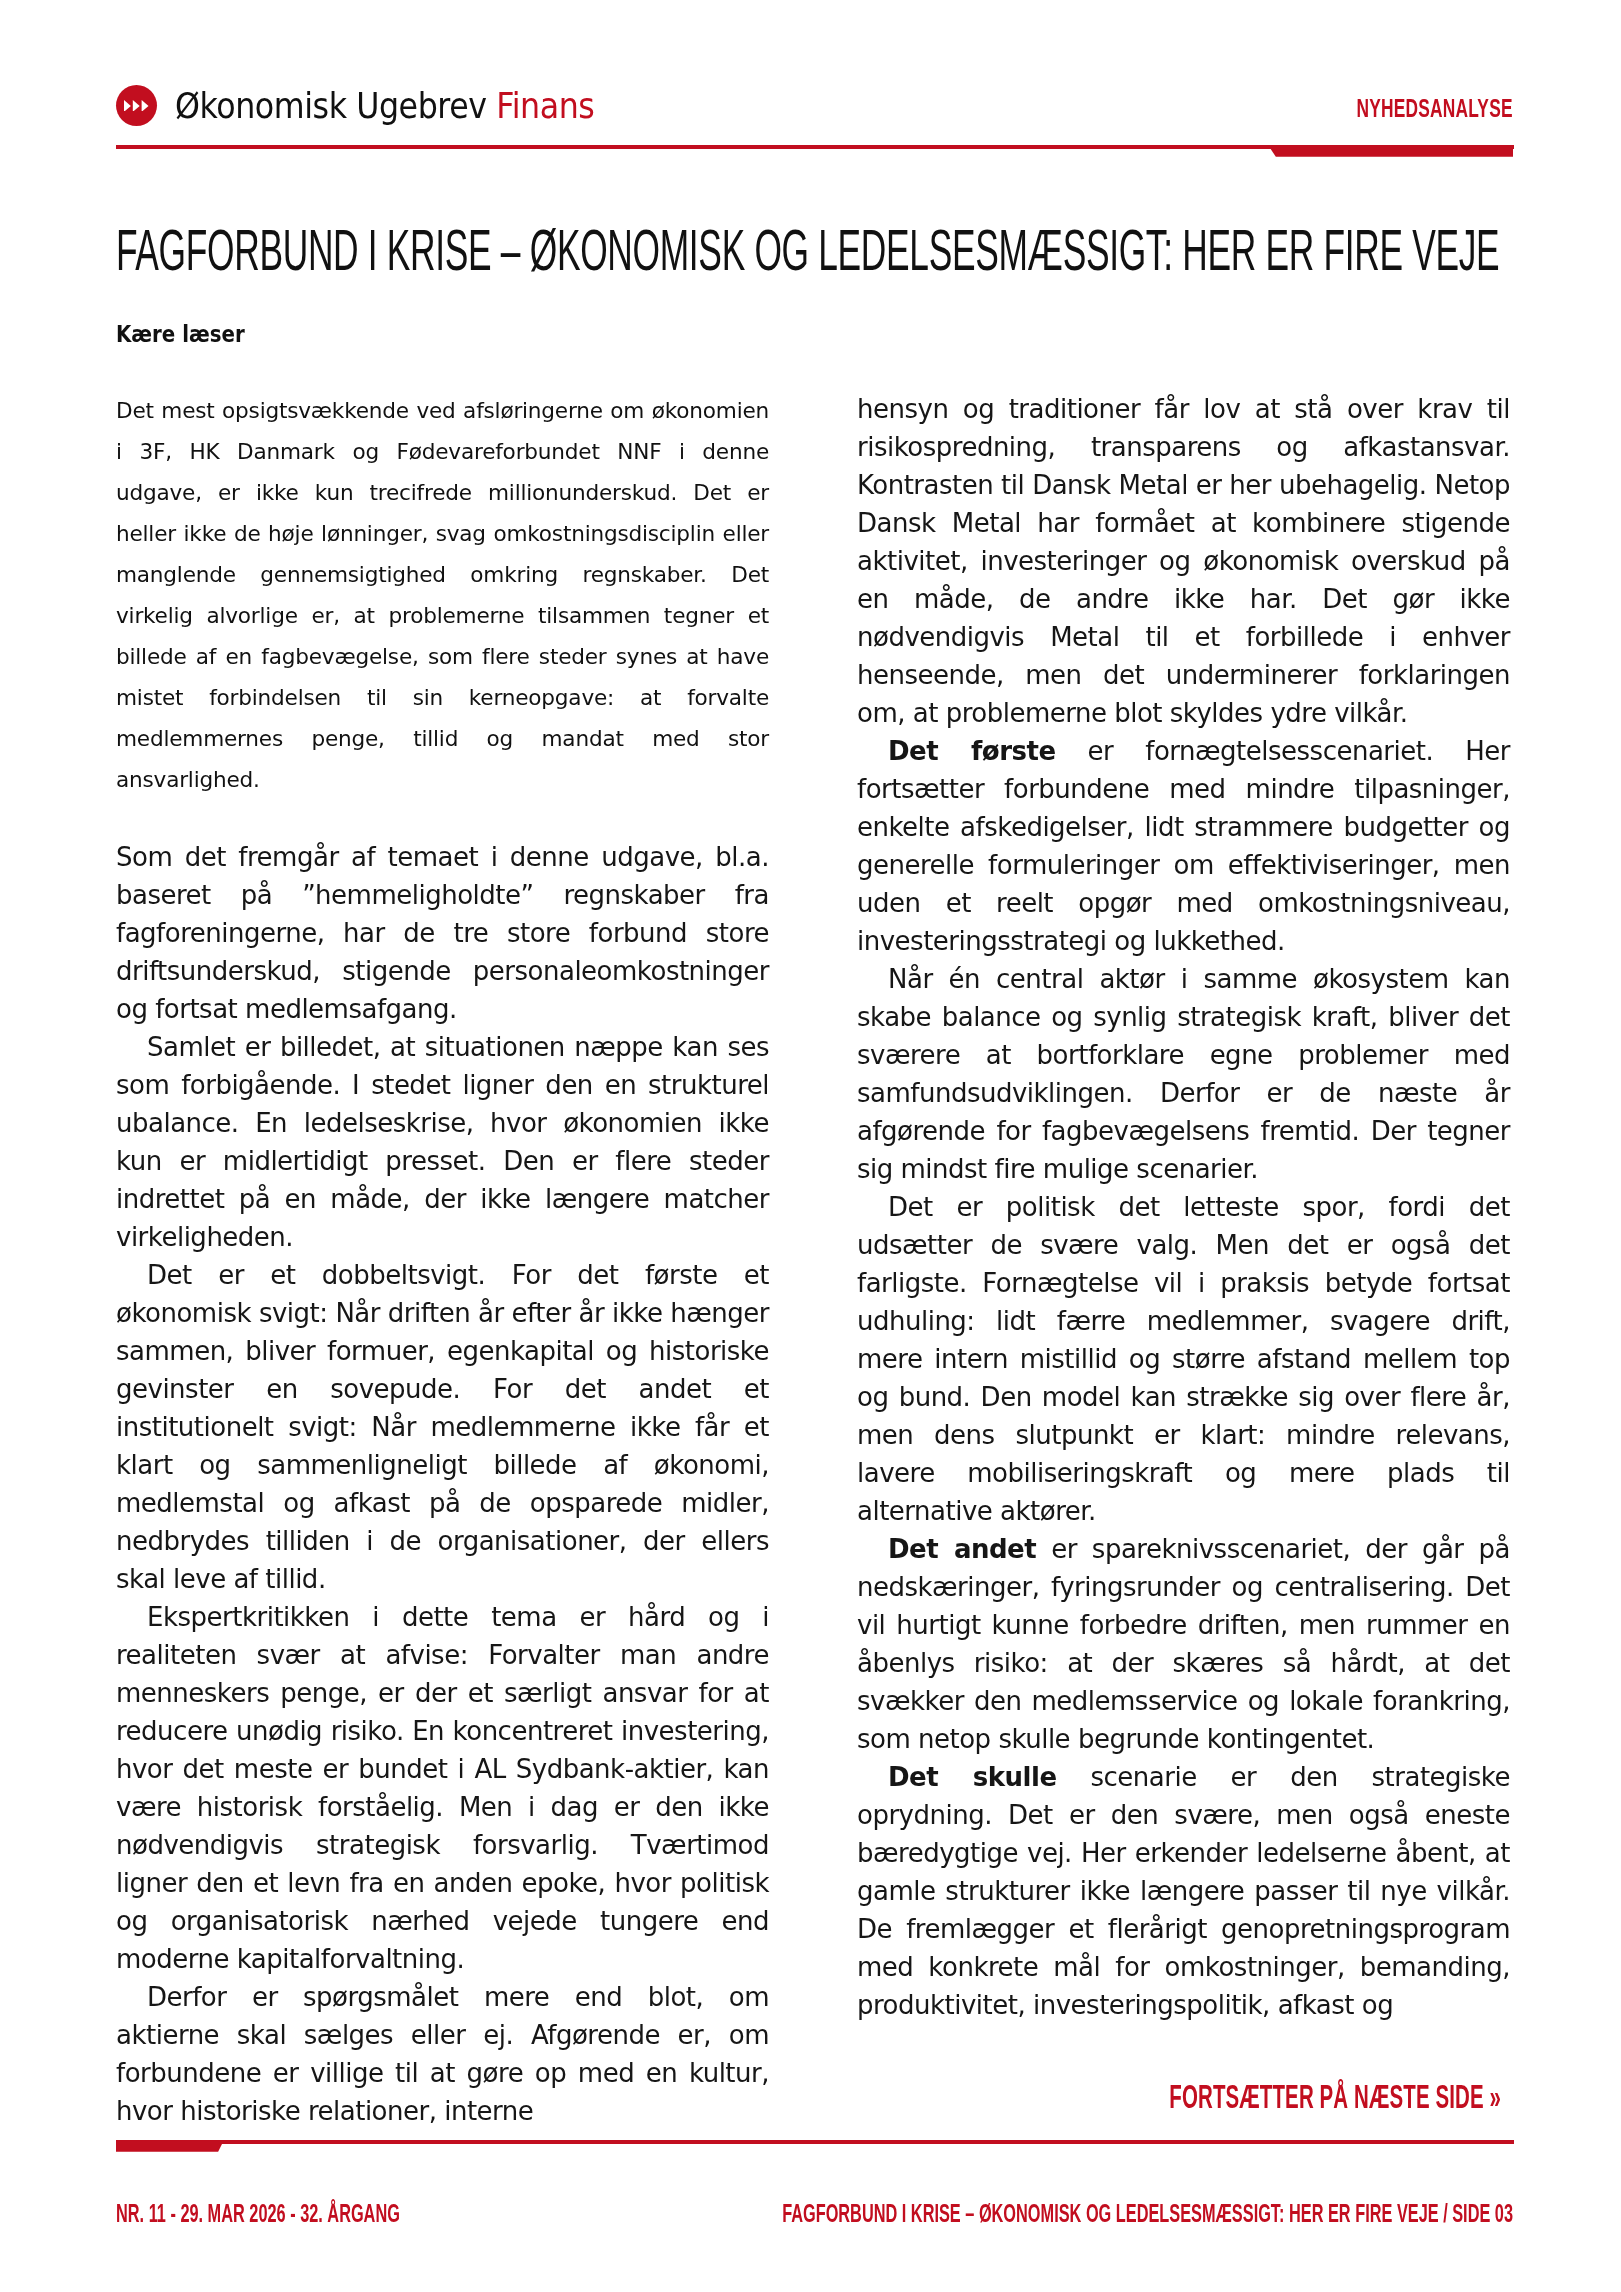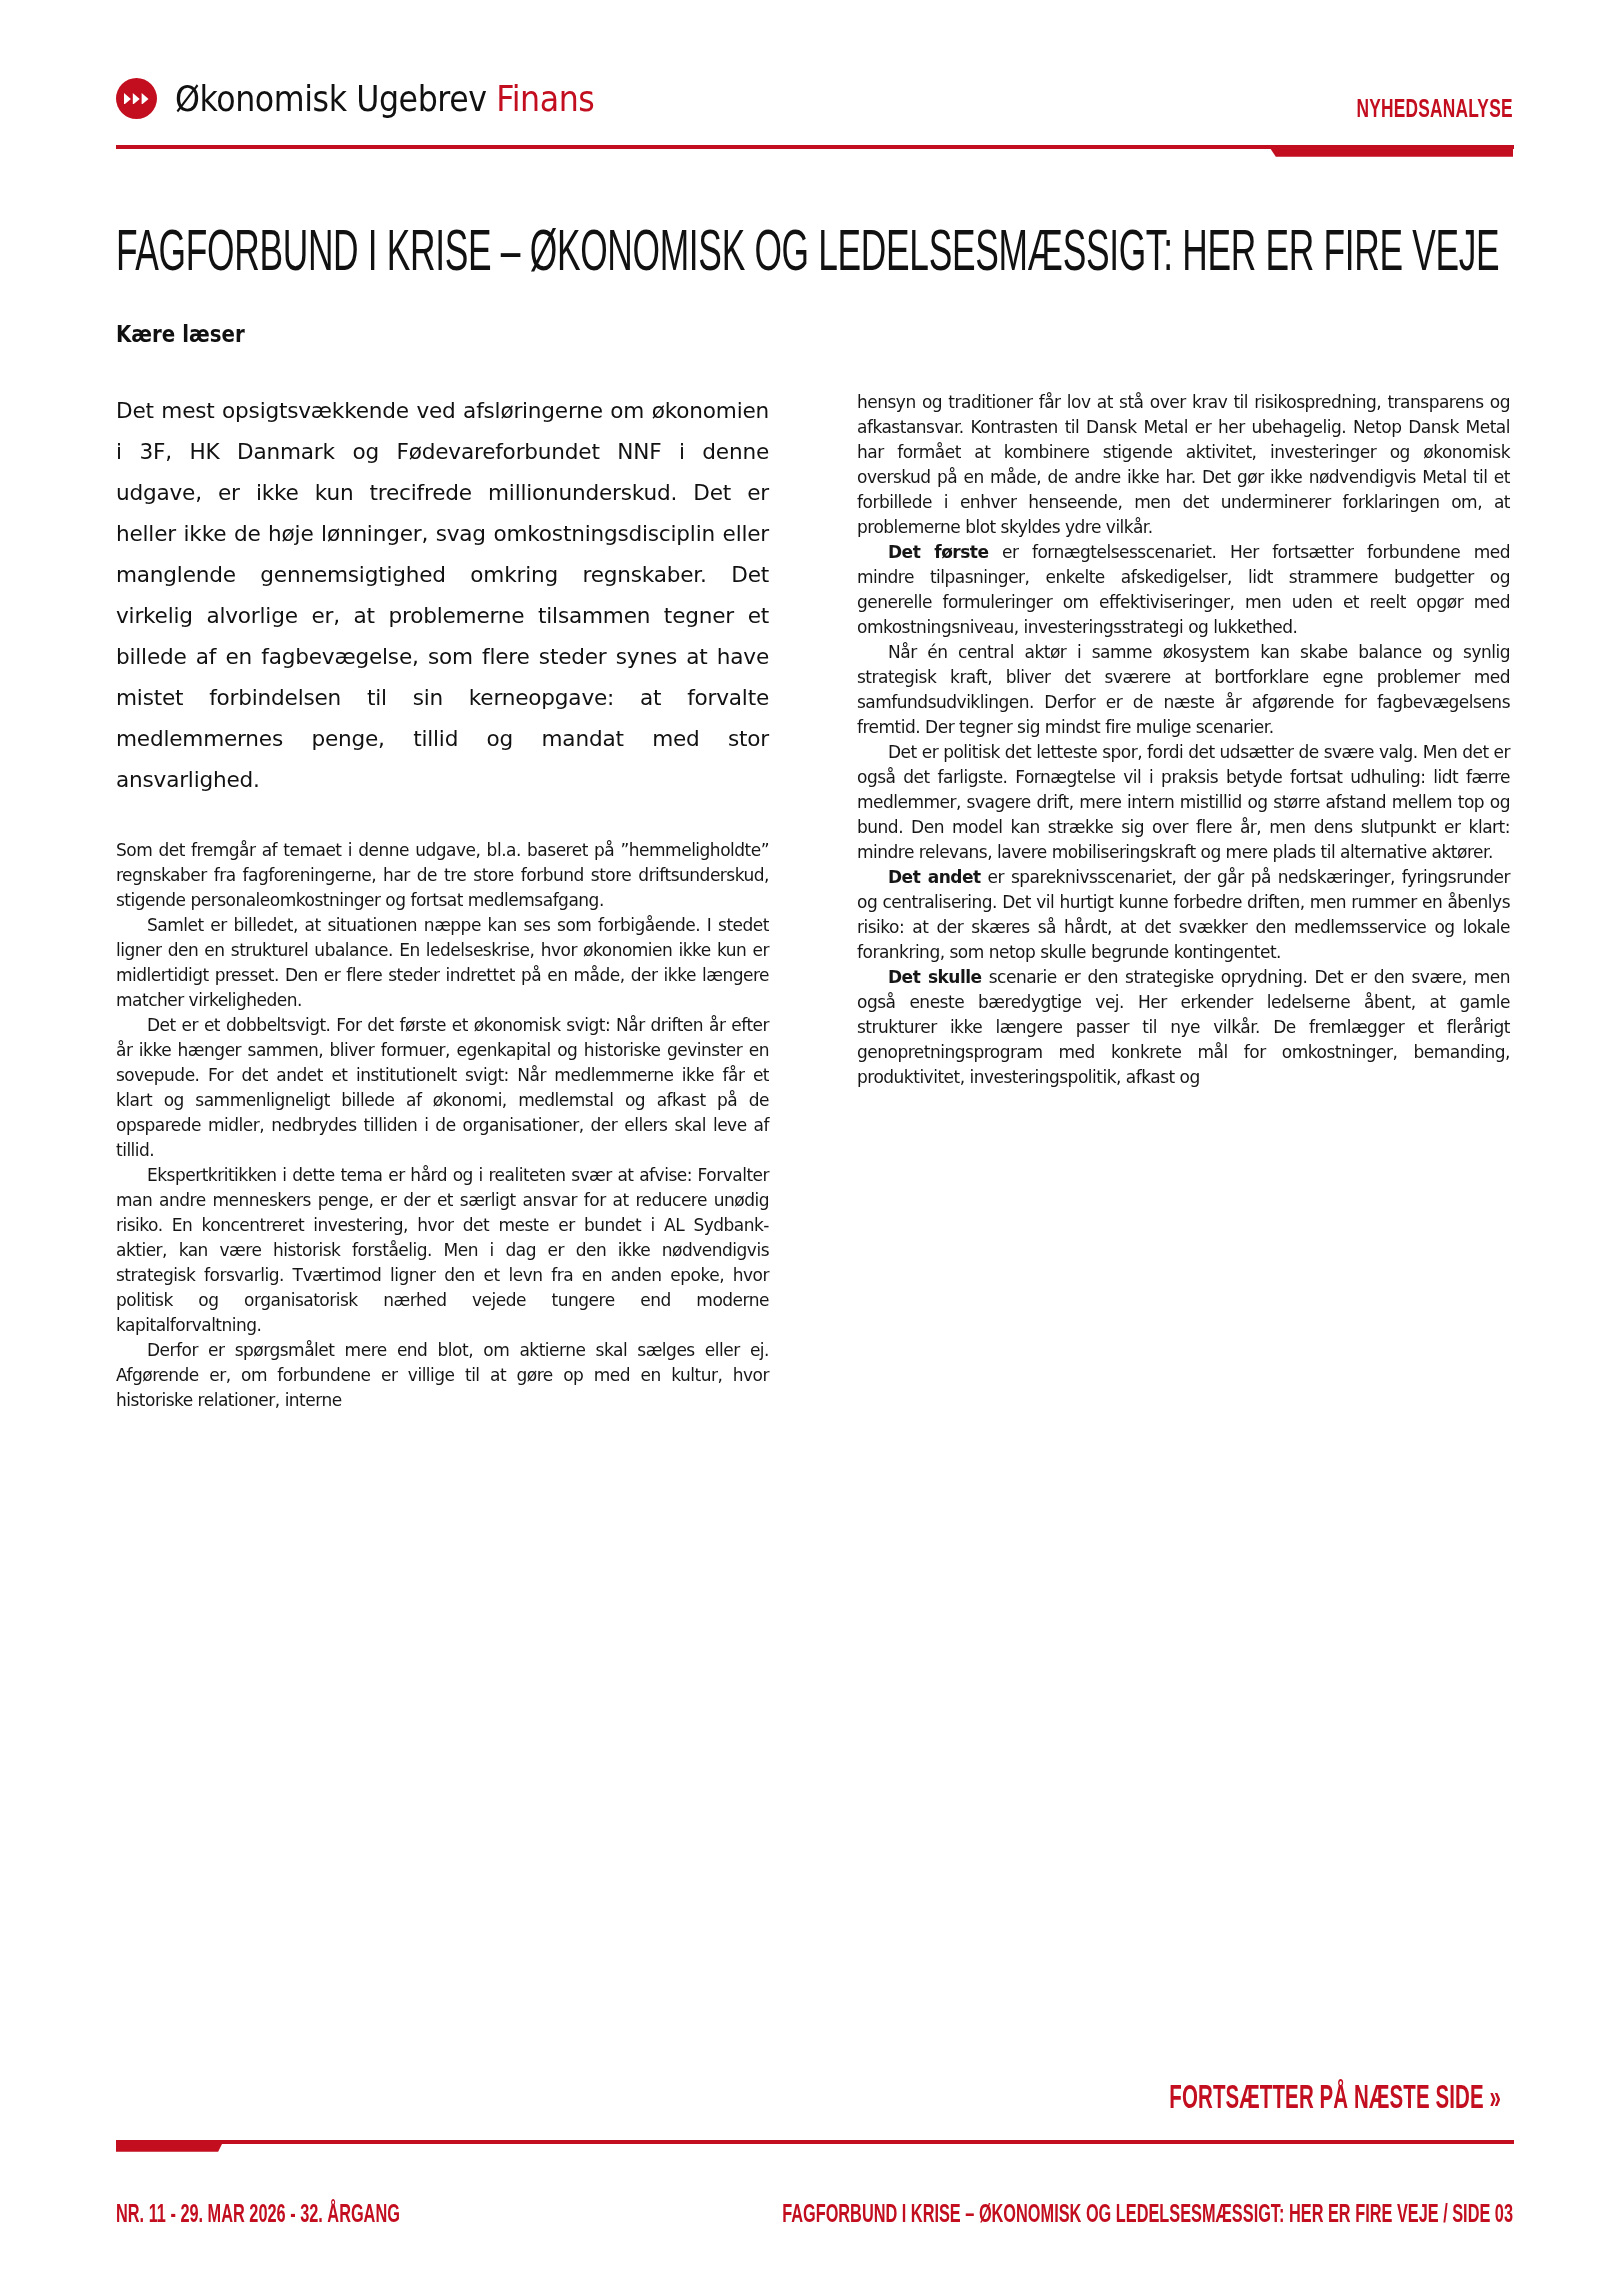--- a/index.html
+++ b/index.html
@@ -1,40 +1,40 @@
 <!DOCTYPE html>
 <html><head>
   <meta charset="utf-8">
   <style>
     * { margin: 0; padding: 0; box-sizing: border-box; }
     html, body { width: 1621px; height: 2293px; background: #ffffff; }
     body { position: relative; font-family: "Liberation Sans", sans-serif; color: #111; overflow: hidden; }
 
-    .masthead { position: absolute; left: 116px; top: 78px; height: 55px; display: flex; }
+    .masthead { position: absolute; left: 116px; top: 78px; height: 55px; display: flex; align-items: center; }
     .logo-mark { width: 41px; height: 41px; border-radius: 50%; background: #c20e1f; display: flex; align-items: center; justify-content: center; margin-right: 17.6px; }
     .logo-mark svg { display: block; }
     .brand { font-family: "DejaVu Sans", sans-serif; font-size: 36px; letter-spacing: -0.5px; font-weight: 500; transform: scaleX(0.88); transform-origin: left center; white-space: nowrap; }
     .brand .accent { color: #c20e1f; }
 
     .section-label { position: absolute; right: 108px; top: 94px; color: #c20e1f; font-family: "Liberation Sans", sans-serif; font-weight: 700; font-size: 25.5px; letter-spacing: 0.3px; transform: scaleX(0.68); transform-origin: right center; white-space: nowrap; }
 
     .rule-top { position: absolute; left: 116px; top: 145px; width: 1398px; height: 3.9px; background: #c20e1f; }
     .rule-top-tab { position: absolute; right: 108px; top: 145px; width: 245px; height: 11.8px; background: #c20e1f; clip-path: polygon(0 0, 100% 0, 100% 100%, 7.8px 100%); }
 
     .headline { position: absolute; left: 116px; top: 222px; font-family: "Liberation Sans", sans-serif; font-size: 57px; font-weight: 400; letter-spacing: -0.5px; line-height: 1; white-space: nowrap; transform: scaleX(0.62); transform-origin: left top; color: #111; }
 
     .salutation { position: absolute; left: 116px; top: 321px; font-size: 22.5px; font-weight: 700; font-family: "DejaVu Sans", sans-serif; transform: scaleX(0.88); transform-origin: left top; }
 
     .col { position: absolute; top: 390px; width: 653px; }
     .col-left { left: 116px; }
     .col-right { left: 857px; }
 
     .lead { font-family: "DejaVu Sans", sans-serif; font-weight: 400; font-size: 21.6px; line-height: 41px; text-align: justify; letter-spacing: -0.2px; margin-bottom: 38px; }
 
-    .body p { font-family: "DejaVu Sans", sans-serif; font-size: 17px; line-height: 25px; text-align: justify; letter-spacing: -0.5px; font-weight: 400; color: #161616; }
+    .body p { font-family: "DejaVu Sans", sans-serif; font-size: 26px; line-height: 38px; text-align: justify; letter-spacing: -0.5px; font-weight: 400; color: #161616; }
     .body p.indent { text-indent: 31px; }
     .body p.cont { text-indent: 0; }
     .body p b { font-weight: 700; }
 
     .continue { position: absolute; right: 120px; top: 2078px; color: #c20e1f; font-weight: 700; font-size: 33px; letter-spacing: 0.2px; transform: scaleX(0.62); transform-origin: right top; white-space: nowrap; }
 
     .rule-bottom { position: absolute; left: 116px; top: 2140px; width: 1398px; height: 3.9px; background: #c20e1f; }
     .rule-bottom-tab { position: absolute; left: 116px; top: 2140px; width: 108px; height: 11.8px; background: #c20e1f; clip-path: polygon(0 0, 100% 0, calc(100% - 5.9px) 100%, 0 100%); }
 
     .footer-left { position: absolute; left: 116px; top: 2199px; color: #c20e1f; font-weight: 700; font-size: 25.5px; transform: scaleX(0.64); transform-origin: left top; white-space: nowrap; }

